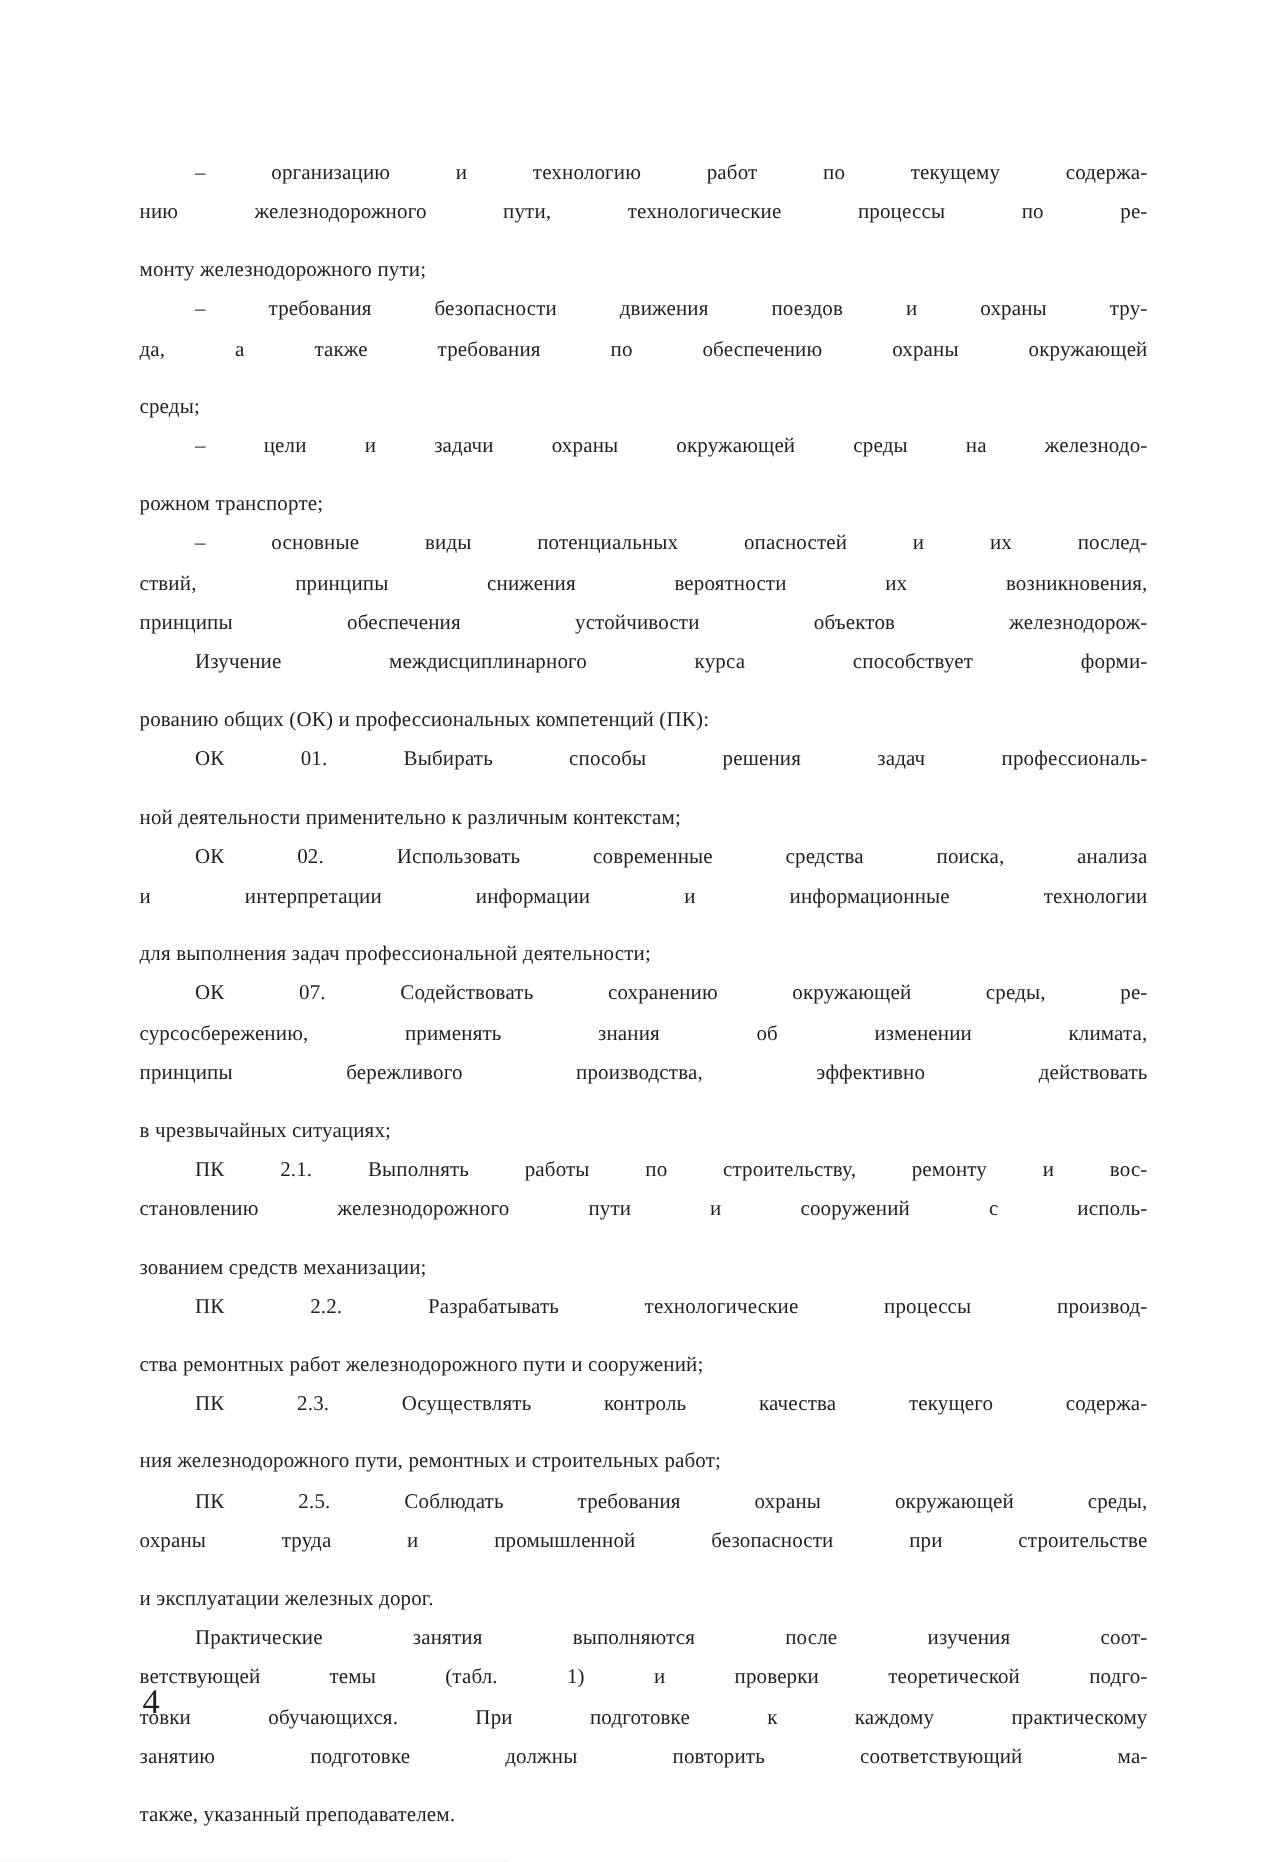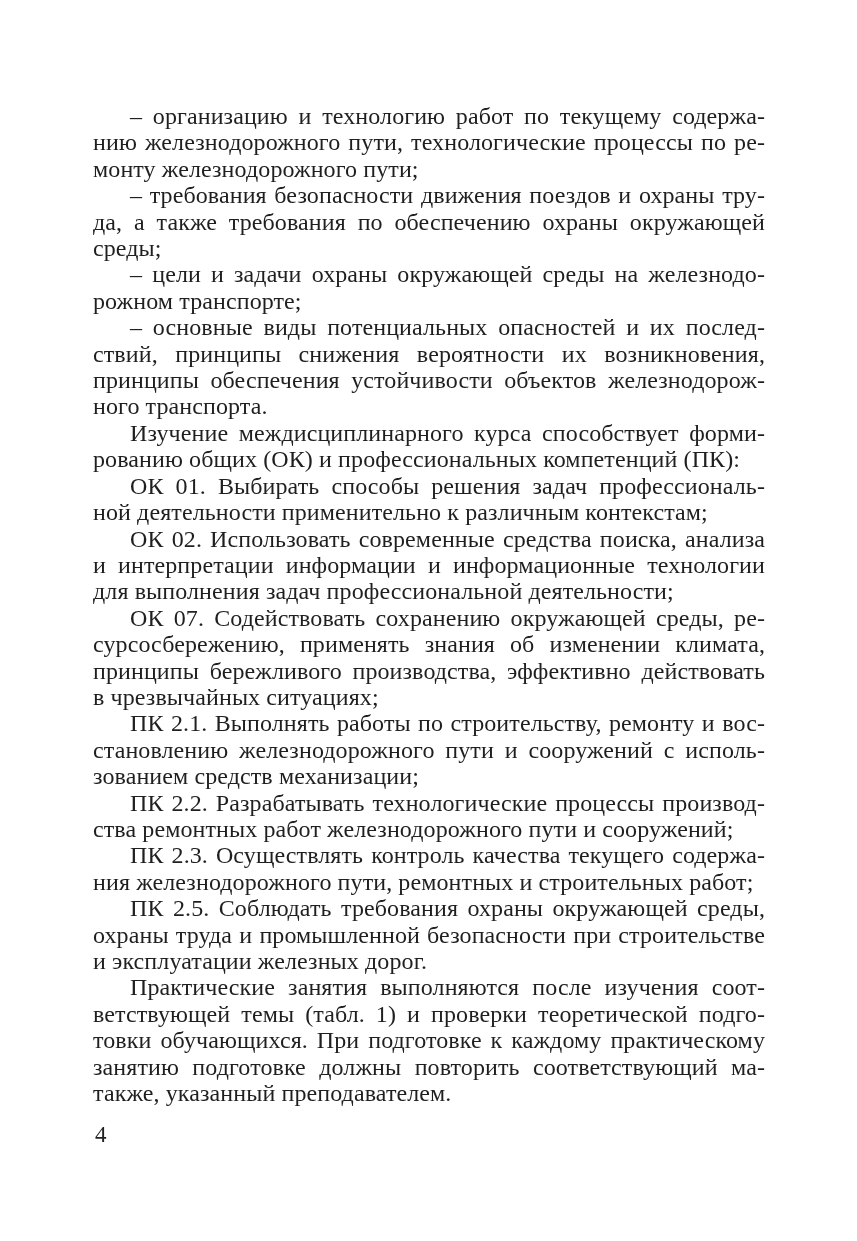--- a/index.html
+++ b/index.html
@@ -15,35 +15,36 @@
     background: #ffffff;
     overflow: hidden;
     font-family: "Liberation Serif", "DejaVu Serif", serif;
     color: #1f1f1f;
   }
   .body-text {
     position: absolute;
     left: 93px;
     top: 103px;
     width: 672px;
-    font-size: 24px;
+    font-size: 14px;
     line-height: 26.4px;
     letter-spacing: 0.1px;
   }
   .para { margin: 0; padding: 0; }
   .para .line {
     text-align: justify;
     text-align-last: justify;
     white-space: normal;
   }
   .para .line.first {
     text-indent: 37px;
   }
   .para .line.last {
     text-align-last: left;
+    margin-top: 12px;
   }
   .page-number {
     position: absolute;
     left: 95px;
     top: 1122px;
     font-size: 23px;
     line-height: 26px;
   }
 </style>
 </head>
@@ -62,21 +63,20 @@
         <div class="line last">среды;</div>
       </div>
       <div class="para">
         <div class="line first">– цели и задачи охраны окружающей среды на железнодо-</div>
         <div class="line last">рожном транспорте;</div>
       </div>
       <div class="para">
         <div class="line first">– основные виды потенциальных опасностей и их послед-</div>
         <div class="line">ствий, принципы снижения вероятности их возникновения,</div>
         <div class="line">принципы обеспечения устойчивости объектов железнодорож-</div>
-        <div class="line last">ного транспорта.</div>
       </div>
       <div class="para">
         <div class="line first">Изучение междисциплинарного курса способствует форми-</div>
         <div class="line last">рованию общих (ОК) и профессиональных компетенций (ПК):</div>
       </div>
       <div class="para">
         <div class="line first">ОК 01. Выбирать способы решения задач профессиональ-</div>
         <div class="line last">ной деятельности применительно к различным контекстам;</div>
       </div>
       <div class="para">

